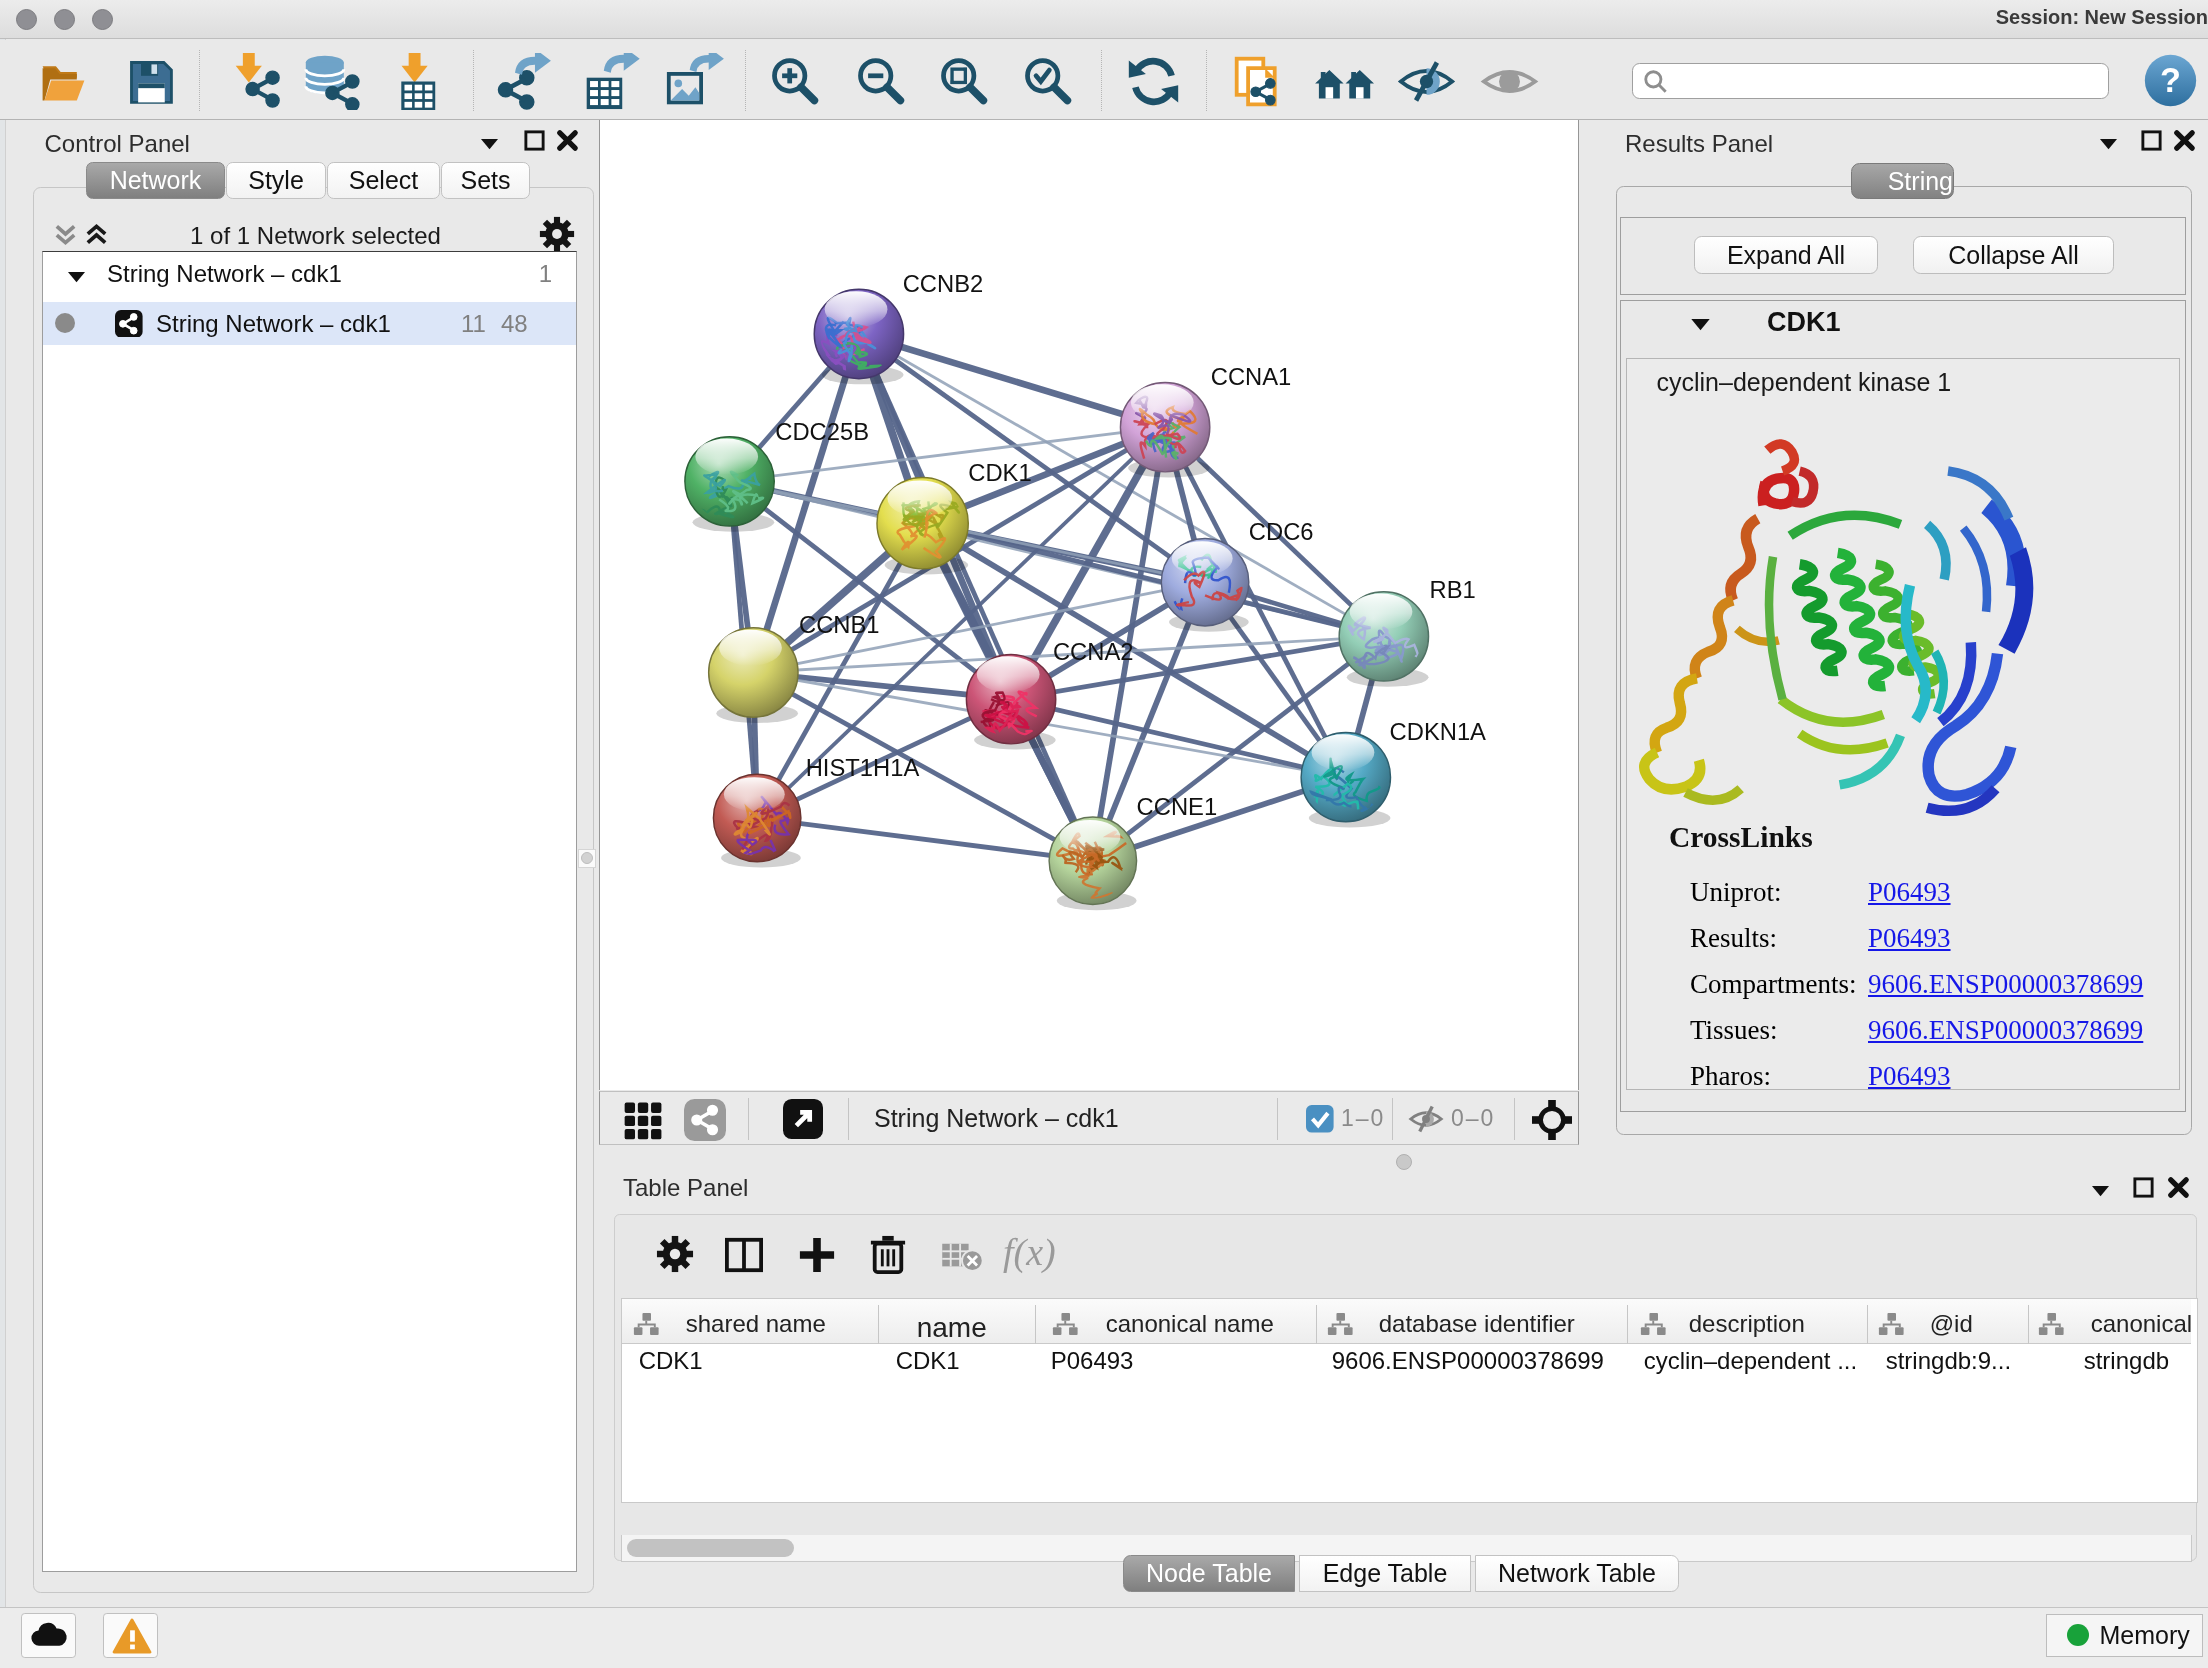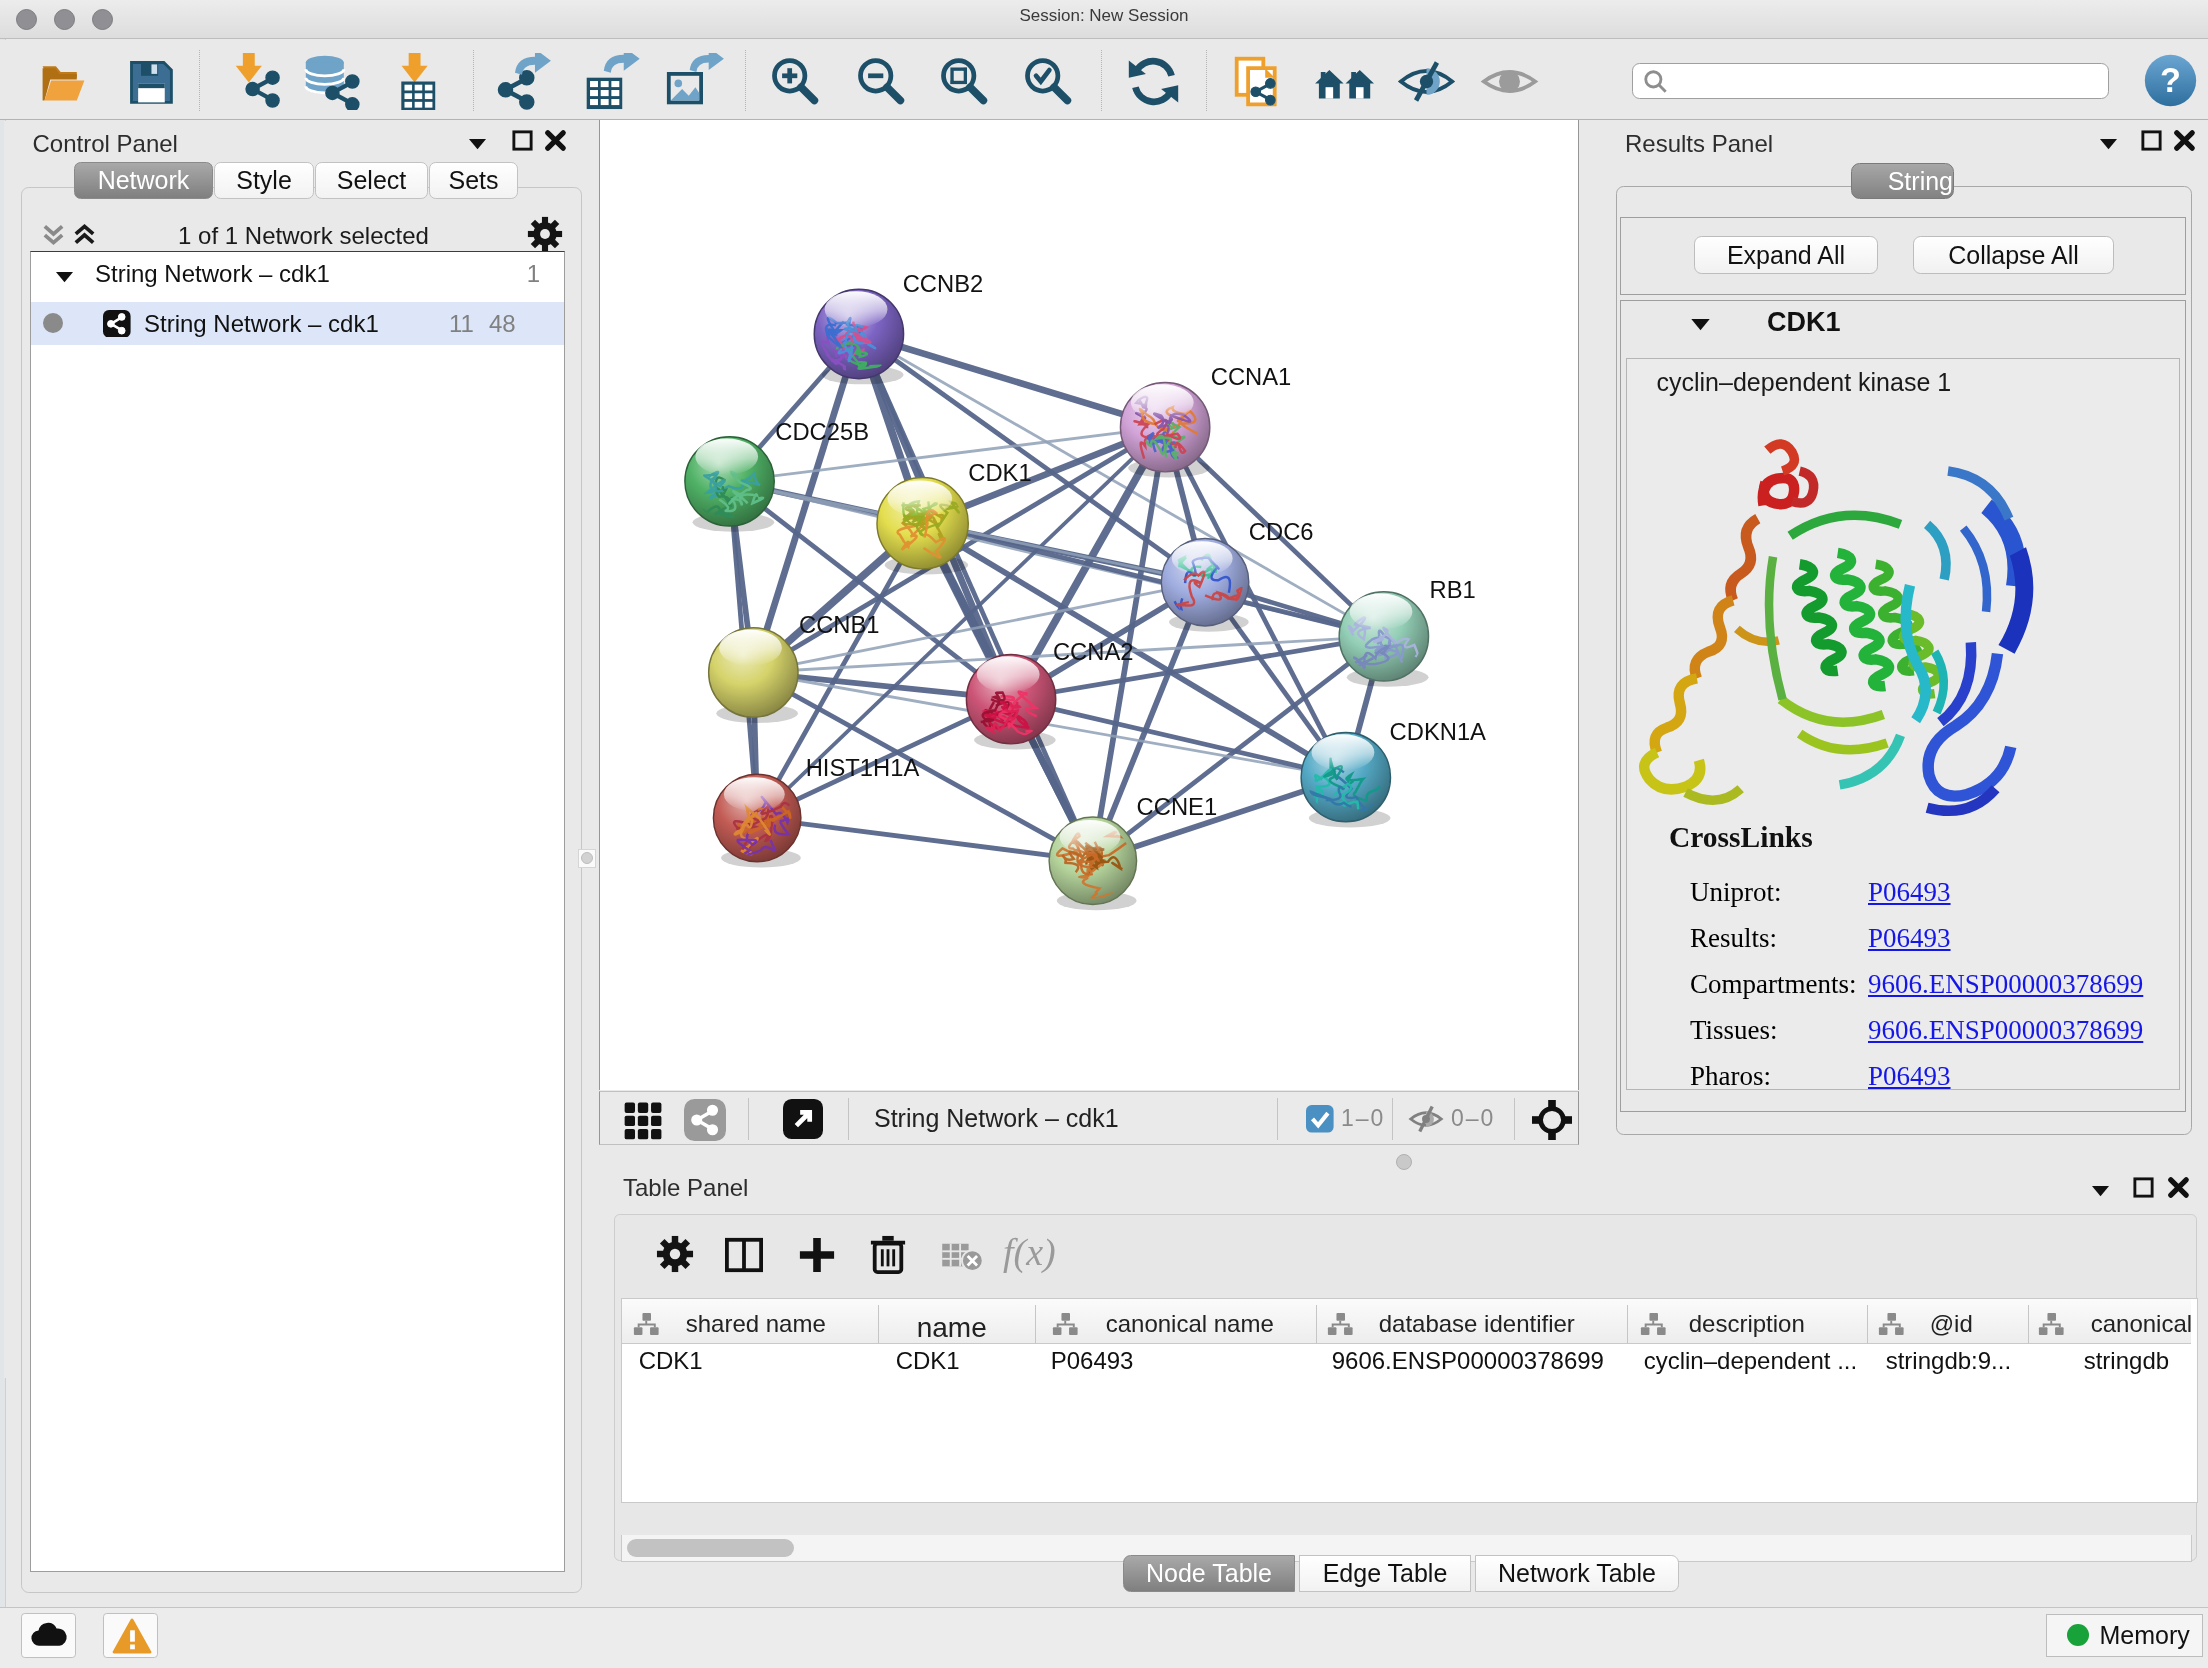--- a/index.html
+++ b/index.html
@@ -1,19 +1,19 @@
 <!DOCTYPE html>
 <html style="font-size:15px"><head><meta charset="utf-8">
 <style>
 *{margin:0;padding:0;box-sizing:border-box}
 html,body{width:2208px;height:1668px;font-family:"Liberation Sans",sans-serif;background:#e9e9e9;overflow:hidden;position:relative}
 .abs{position:absolute}
 #titlebar{position:absolute;left:0;top:0;width:2208px;height:39px;background:linear-gradient(#ececec,#dddddd);border-bottom:1px solid #bdbdbd}
 #titlebar .dot{position:absolute;top:8.6px;width:21px;height:21px;border-radius:50%;background:#8f8f94;border:1px solid #7c7c80}
-#title{position:absolute;left:0;right:0;top:5.7px;text-align:center;font-size:17px;font-weight:400;color:#3a3a3a}
+#title{position:absolute;left:0;right:0;top:5.7px;text-align:right;font-size:20px;font-weight:700;color:#3a3a3a}
 #toolbar{position:absolute;left:0;top:40px;width:2208px;height:80px;background:#e9e9e9;border-bottom:1px solid #b3b3b3}
 .tbdiv{position:absolute;top:9.5px;height:61px;width:0;border-left:1.9px dotted #b5b5b5}
 #searchbox{position:absolute;left:1632px;top:23px;width:477px;height:36px;background:#fff;border:1px solid #9f9f9f;border-radius:7.6px}
 .ptitle{font-size:24px;color:#2d2d2d}
 .tab{position:absolute;height:37px;border:1px solid #c2c2c2;background:linear-gradient(#ffffff,#f2f2f2);border-radius:6.7px;text-align:center;font-size:25px;color:#111;line-height:35px}
 .tabsel{background:linear-gradient(#a9a9a9,#7f7f7f);color:#fff;border-color:#8a8a8a}
 .btn{position:absolute;background:linear-gradient(#ffffff,#f1f1f1);border:1px solid #bdbdbd;border-radius:7.6px;font-size:25px;color:#111;text-align:center}
 a.lnk{color:#1517e8;text-decoration:underline}
 </style></head><body>
 
@@ -200,21 +200,21 @@
           <linearGradient id="hg" x1="0" y1="0" x2="0" y2="1">
             <stop offset="0" stop-color="#6ba6d2"></stop>
             <stop offset="1" stop-color="#2e6f9f"></stop>
           </linearGradient>
         </defs>
         <circle cx="30" cy="30" r="27" fill="url(#hg)"></circle>
         <text x="30" y="42" font-family="Liberation Sans, sans-serif" font-size="36" font-weight="bold" fill="#fff" text-anchor="middle">?</text>
       </svg></div>
 </div>
 
-<div class="abs" id="controlpanel" style="left:4px;top:121px;width:596px;height:1257px;background:#e9e9e9">
+<div class="abs" id="controlpanel" style="left:16px;top:121px;width:596px;height:1257px;background:#e9e9e9">
   <div class="ptitle abs" style="left:28.5px;top:8.6px">Control Panel</div>
   <div class="abs" style="left:464px;top:15px"><svg width="19" height="13.3" viewBox="0 0 20 14">
         <polygon points="1,2 19,2 10,13" fill="#111"></polygon>
       </svg></div>
   <div class="abs" style="left:507px;top:7.6px"><svg width="23" height="23" viewBox="0 0 24 24">
         <rect x="3" y="3" width="18" height="18" fill="none" stroke="#111" stroke-width="3"></rect>
       </svg></div>
   <div class="abs" style="left:539px;top:6.7px"><svg width="25" height="25" viewBox="0 0 26 26">
         <path d="M5,5 L21,21 M21,5 L5,21" stroke="#111" stroke-width="5.5" stroke-linecap="round"></path>
       </svg></div>

